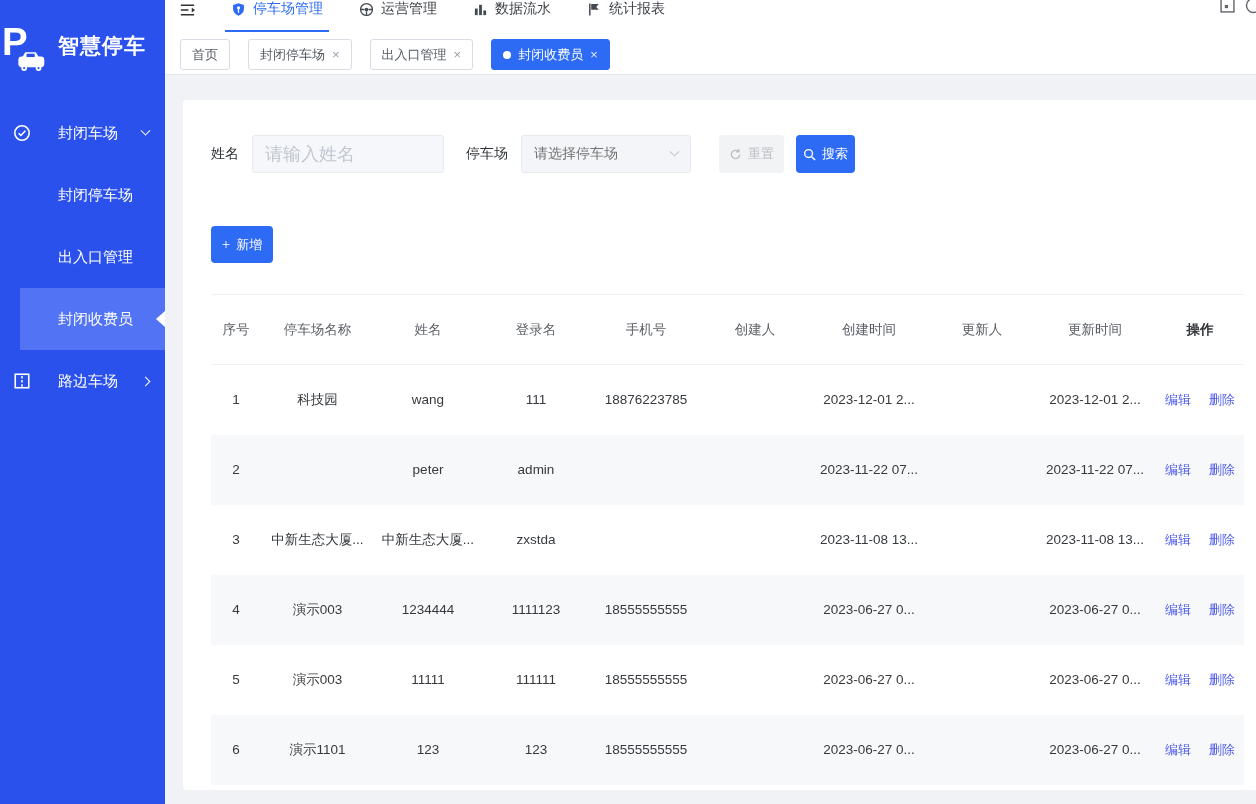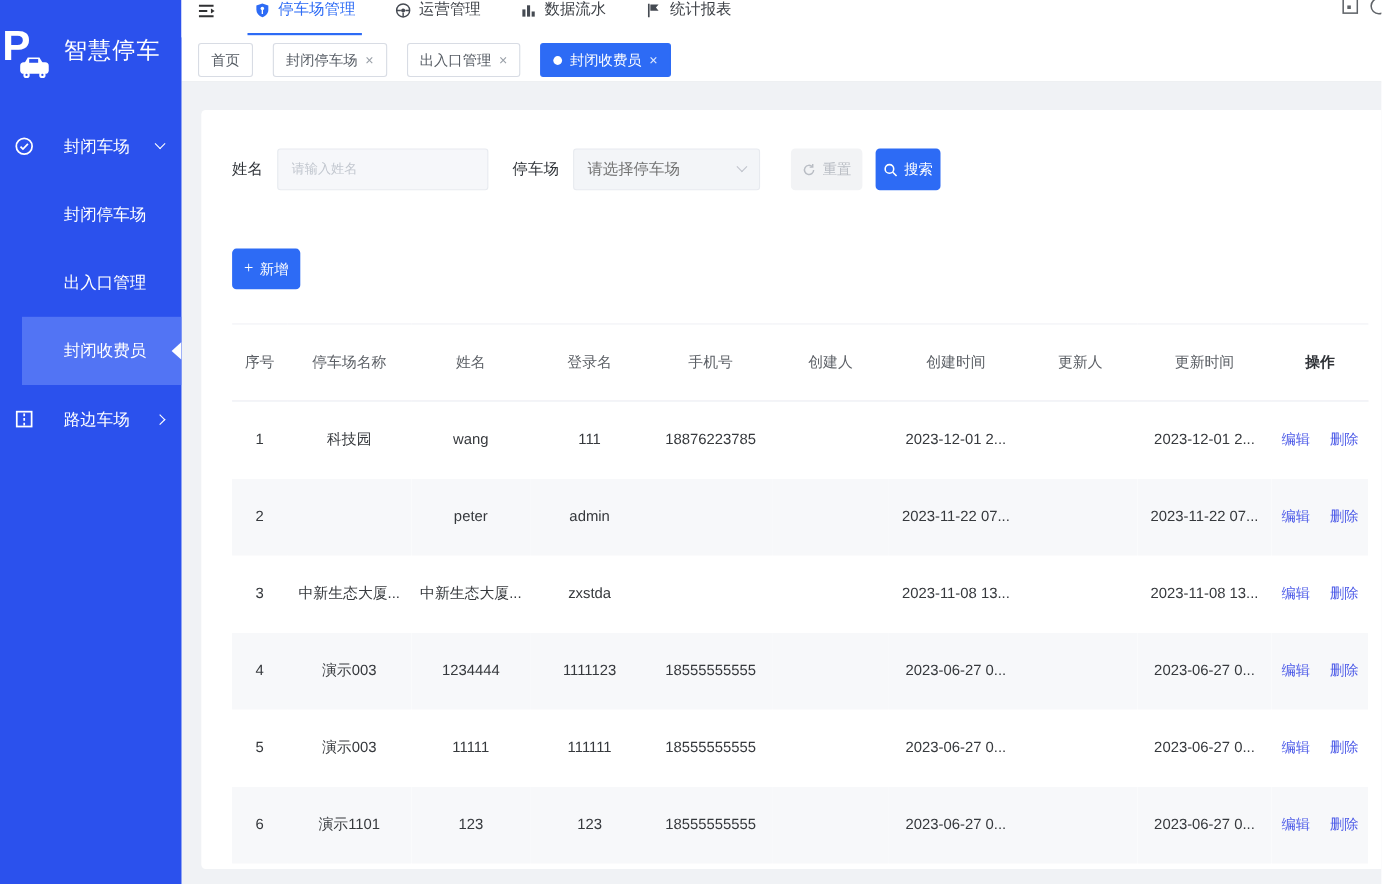--- a/index.html
+++ b/index.html
@@ -11,21 +11,21 @@
     --stripe:#f7f8fa;
     --border:#e8eaef;
   }
   *{box-sizing:border-box;margin:0;padding:0;}
   html,body{width:1256px;height:804px;overflow:hidden;}
   body{font-family:"Liberation Sans","DejaVu Sans",sans-serif;display:flex;background:#fff;}
 
   
   .sidebar{width:165px;height:804px;background:var(--sidebar);color:#fff;flex-shrink:0;position:relative;overflow:hidden;}
   .logo{height:92px;display:flex;align-items:center;padding-left:2px;}
-  .logo-text{font-size:21px;font-weight:normal;letter-spacing:1px;margin-left:6px;}
+  .logo-text{font-size:21px;font-weight:bold;letter-spacing:1px;margin-left:6px;}
   .side-menu{margin-top:10px;padding-left:20px;}
   .side-item{height:62px;display:flex;align-items:center;position:relative;font-size:15px;cursor:pointer;}
   .side-item .s-icon{position:absolute;left:-7px;top:50%;transform:translateY(-50%);width:18px;height:18px;}
   .side-item .lbl{margin-left:38px;}
   .side-item .chev{position:absolute;right:16px;width:7px;height:7px;border-right:1.5px solid #fff;border-bottom:1.5px solid #fff;}
   .chev.down{transform:rotate(45deg) translate(-2px,-2px);}
   .chev.right{transform:rotate(-45deg);}
   .side-item.active{background:var(--sidebar-active);}
   .side-item.active::after{content:"";position:absolute;right:0;top:50%;transform:translateY(-50%);
     border-top:8px solid transparent;border-bottom:8px solid transparent;border-right:9px solid #fff;}
@@ -46,21 +46,21 @@
   .tab.active{background:var(--primary);border-color:var(--primary);color:#fff;}
   .tab.active .x{color:rgba(255,255,255,.85);}
   .tab .dot{width:8px;height:8px;border-radius:50%;background:#fff;display:inline-block;}
 
   .page{flex:1;background:var(--page-bg);padding:25px 0 14px 18px;overflow:hidden;}
   .card{background:#fff;border-radius:4px 0 0 4px;height:690px;padding:0 28px;overflow:hidden;}
 
   
   .search-row{display:flex;align-items:center;margin-top:35px;height:38px;}
   .f-label{font-size:14px;color:#2f3338;}
-  .txt-input{width:192px;height:38px;margin-left:13px;background:#f6f7fa;border:1px solid #e7eaef;border-radius:3px;padding:0 12px;font-size:12px;color:#8b5cf6;outline:none;font-family:Liberation Mono, monospace;}
+  .txt-input{width:192px;height:38px;margin-left:13px;background:#f6f7fa;border:1px solid #e7eaef;border-radius:3px;padding:0 12px;font-size:18px;color:#8b5cf6;outline:none;font-family:Liberation Sans, sans-serif;}
   .txt-input::placeholder{color:#c2c7cf;}
   .park-label{margin-left:22px;}
   .select{width:170px;height:38px;margin-left:13px;background:#f3f5f8;border:1px solid #e7eaef;border-radius:3px;display:flex;align-items:center;justify-content:space-between;padding:0 12px;cursor:pointer;}
   .select .ph{font-size:14px;color:#737373;}
   .select .chev{width:7px;height:7px;border-right:1.4px solid #c0c4cc;border-bottom:1.4px solid #c0c4cc;transform:rotate(45deg) translate(-2px,-2px);}
   .btn{height:38px;border:none;border-radius:4px;font-size:13px;display:inline-flex;align-items:center;justify-content:center;gap:6px;cursor:pointer;font-family:Liberation Serif, serif;}
   .btn.reset{width:65px;margin-left:28px;background:#f2f3f5;color:#b9bdc4;}
   .btn.primary{background:var(--primary);color:#fff;}
   .btn.search{width:59px;margin-left:12px;}
   .btn.add{width:62px;height:37px;margin-top:53px;}

